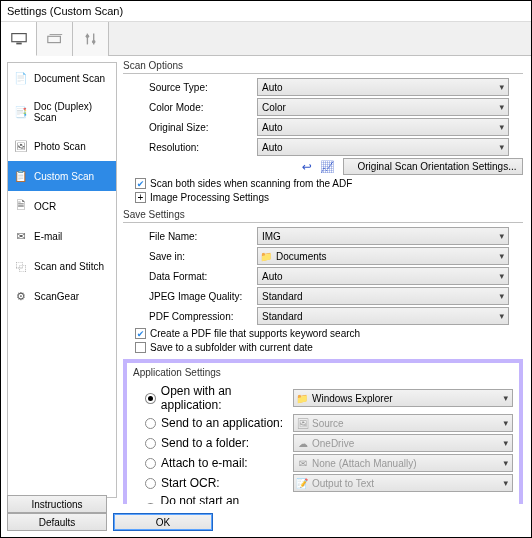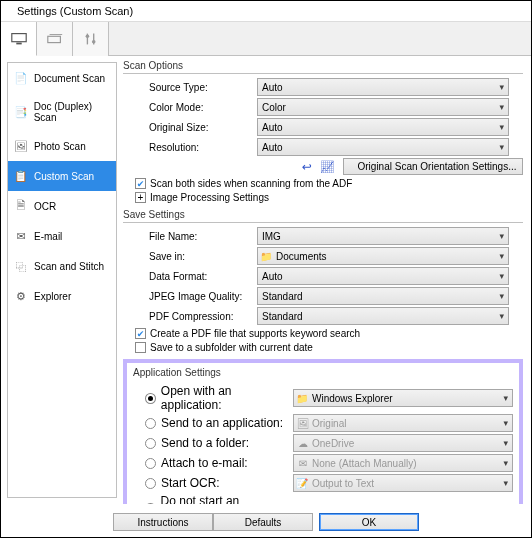--- a/index.html
+++ b/index.html
@@ -1,18 +1,18 @@
 <!DOCTYPE html>
 <html><head>
 <meta charset="utf-8">
 <style>
   * { box-sizing: border-box; margin: 0; padding: 0; }
   body { font-family: "Segoe UI", Tahoma, sans-serif; font-size: 11px; color: #000; background: #fff; width: 532px; height: 538px; overflow: hidden; }
   .window { border: 1px solid #000; width: 532px; height: 538px; position: relative; }
-  .title { font-size: 11px; padding: 4px 16px; border-bottom: 1px solid #dcdcdc; }
+  .title { font-size: 11px; padding: 4px 6px; border-bottom: 1px solid #dcdcdc; }
   .tabbar { display: flex; border-bottom: 1px solid #c0c0c0; background: #f0f0f0; height: 34px; }
   .tabbar .tab { width: 36px; height: 34px; display: flex; align-items: center; justify-content: center; border-right: 1px solid #c0c0c0; background: #f7f7f7; }
   .tabbar .tab.active { background: #fff; border-bottom: 1px solid #fff; margin-bottom: -1px; }
   .icon-svg { width: 18px; height: 16px; }
   .content { display: flex; height: 448px; }
   .sidebar { width: 110px; border: 1px solid #c0c0c0; margin: 6px 4px 6px 6px; background: #fff; overflow: hidden; }
   .side-item { display: flex; align-items: center; padding: 8px 6px; gap: 6px; font-size: 10px; cursor: pointer; }
   .side-item.sel { background: #2e8ae6; color: #fff; }
   .side-item .sicon { width: 14px; height: 14px; display: flex; align-items:center; justify-content:center; font-size:11px; color:#555; }
   .side-item.sel .sicon { color:#fff; }
@@ -31,21 +31,21 @@
   .chkbox { width: 11px; height: 11px; border: 1px solid #888; display:flex; align-items:center; justify-content:center; font-size:9px; color:#2e8ae6; background:#fff; }
   .expander { display:flex; align-items:center; gap:4px; padding-left:12px; font-size:10px; margin:3px 0;}
   .expicon { width:11px; height:11px; border:1px solid #888; display:flex; align-items:center; justify-content:center; font-size:10px; line-height:1; }
   .radio-row { display:flex; align-items:center; margin: 2px 0; min-height:17px;}
   .radio-left { width: 160px; display:flex; align-items:center; gap:5px; padding-left:12px; font-size:12px;}
   .radio { width:11px; height:11px; border:1px solid #888; border-radius:50%; display:flex; align-items:center; justify-content:center;}
   .radio.sel::after { content:""; width:5px; height:5px; background:#000; border-radius:50%;}
   .app-box { border: 4px solid #c4b5fd; padding: 4px 6px 6px 6px; }
   .link-row { display:flex; align-items:center; gap:6px; justify-content:flex-end; margin: 2px 0;}
   .link-icons { font-size:12px; color:#3155c9; cursor:pointer; letter-spacing:2px; }
-  .footer { position:absolute; bottom:6px; left:6px; right:6px; display:flex; justify-content:center; }
+  .footer { position:absolute; bottom:6px; left:6px; right:6px; display:flex; justify-content:space-between;flex-direction:column; }
   .footer-left, .footer-right { display:flex; gap:6px; }
   .fbtn { width:100px; height:18px; border:1px solid #a7a7a7; background:linear-gradient(#f2f2f2,#e3e3e3); font-size:10px; display:flex; align-items:center; justify-content:center;}
   .fbtn.primary { border:1px solid #1e66c7; box-shadow: inset 0 0 0 1px #5aa3ff; }
   .disabled { color:#999; }
 </style>
 </head>
 <body>
 <div class="window">
 
   <div class="title">Settings (Custom Scan)</div>
@@ -98,21 +98,21 @@
       <div class="side-item">
           <span class="sicon">✉</span>
           <span>E-mail</span>
         </div>
       <div class="side-item">
           <span class="sicon">⿻</span>
           <span>Scan and Stitch</span>
         </div>
       <div class="side-item">
           <span class="sicon">⚙</span>
-          <span>Explorer</span>
+          <span>ScanGear</span>
         </div>
     </div>
 
     <div class="main">
 
       <div class="section">
         <div class="section-title">Scan Options</div>
         <div class="row">
             <div class="label">Source Type:</div>
             <div class="ctrl">
@@ -230,21 +230,21 @@
             </div>
           </div>
         <div class="radio-row">
             <div class="radio-left">
               <div class="radio"></div>
               <span>Send to an application:</span>
             </div>
             <div class="ctrl">
               <div class="select withicon disabled">
                 <span class="mini-icon">🖼</span>
-                <span>Original</span>
+                <span>Source</span>
               </div>
             </div>
           </div>
         <div class="radio-row">
             <div class="radio-left">
               <div class="radio"></div>
               <span>Send to a folder:</span>
             </div>
             <div class="ctrl">
               <div class="select withicon disabled">

